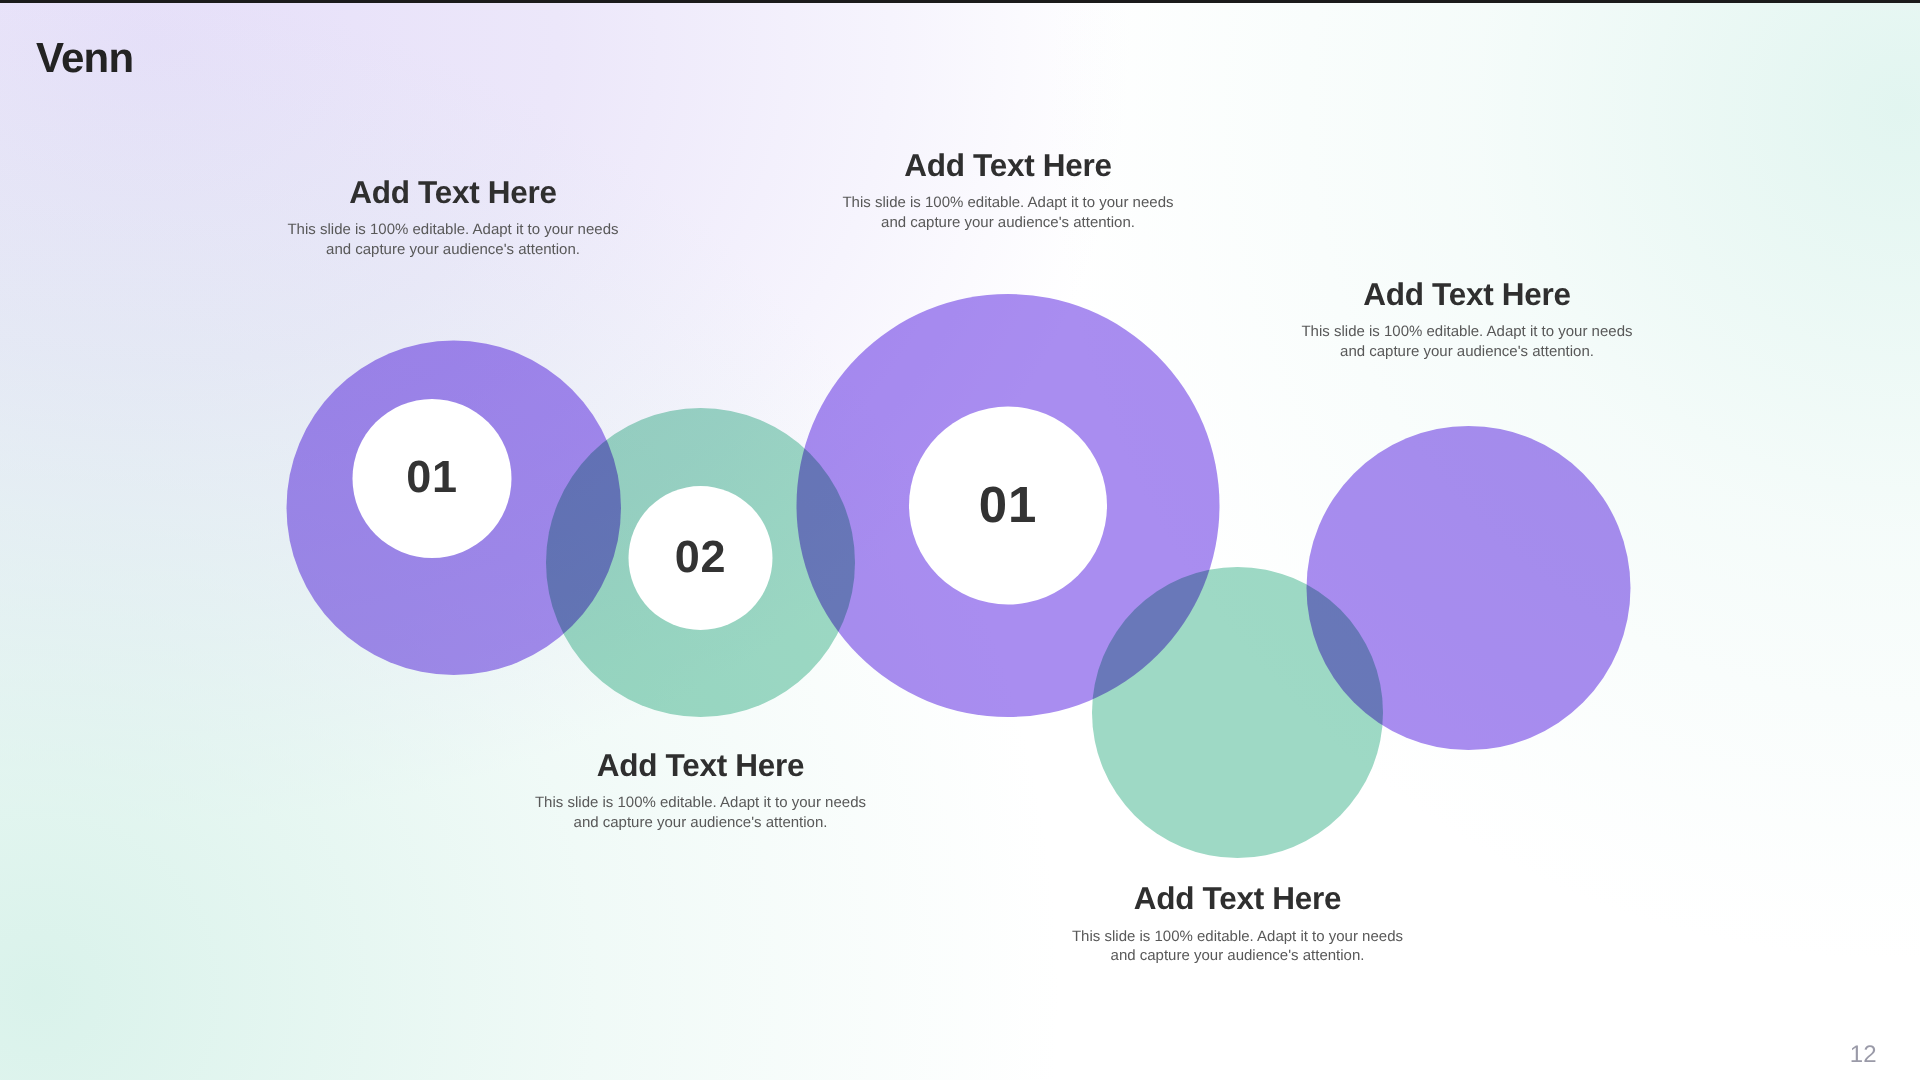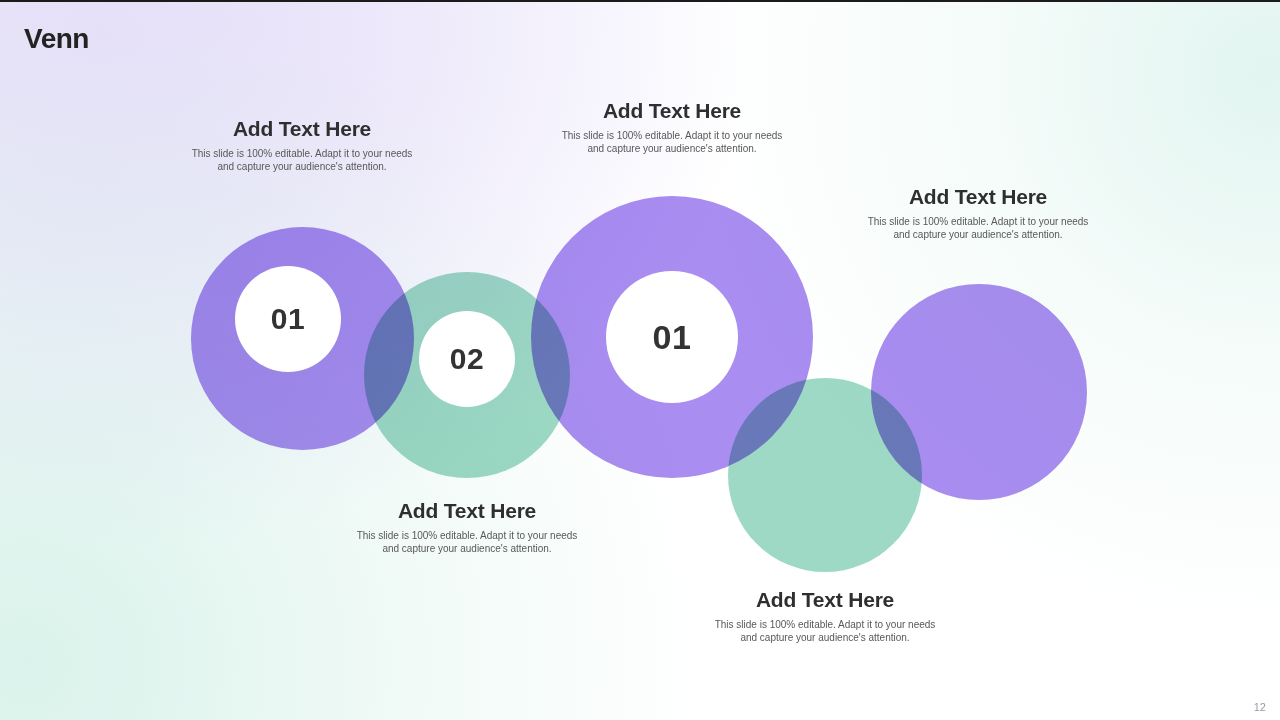--- a/index.html
+++ b/index.html
@@ -81,23 +81,23 @@
     white-space: nowrap;
   }
   .txt-body {
     font-size: 10px;
     color: #585858;
     line-height: 1.28;
   }
 
   #page-number {
     position: absolute;
-    right: 14px;
+    right: 29px;
     bottom: 7px;
-    font-size: 11px;
+    font-size: 16px;
     color: #9a9aa8;
   }
 </style>
 </head>
 <body>
 
 <div id="slide">
 
   <div id="top-rule"></div>
 
@@ -135,21 +135,21 @@
   <div class="venn-circle" style="left:531px; top:196px; width:282px; height:282px; background:#a98df0;"></div>
 
   <div class="venn-circle" style="left:728px; top:378px; width:194px; height:194px; background:#9ed9c5;"></div>
 
   <div class="venn-circle" style="left:871px; top:284px; width:216px; height:216px; background:#a98df0;"></div>
 
   <div class="venn-inner" style="left:235px; top:266px; width:106px; height:106px;">
     <span class="venn-num">01</span>
   </div>
 
-  <div class="venn-inner" style="left:419px; top:311px; width:96px; height:96px;">
+  <div class="venn-inner" style="left:419px; top:324px; width:96px; height:96px;">
     <span class="venn-num">02</span>
   </div>
 
   <div class="venn-inner" style="left:606px; top:271px; width:132px; height:132px;">
     <span class="venn-num num-lg">01</span>
   </div>
 
 
 
   <div id="page-number">12</div>

